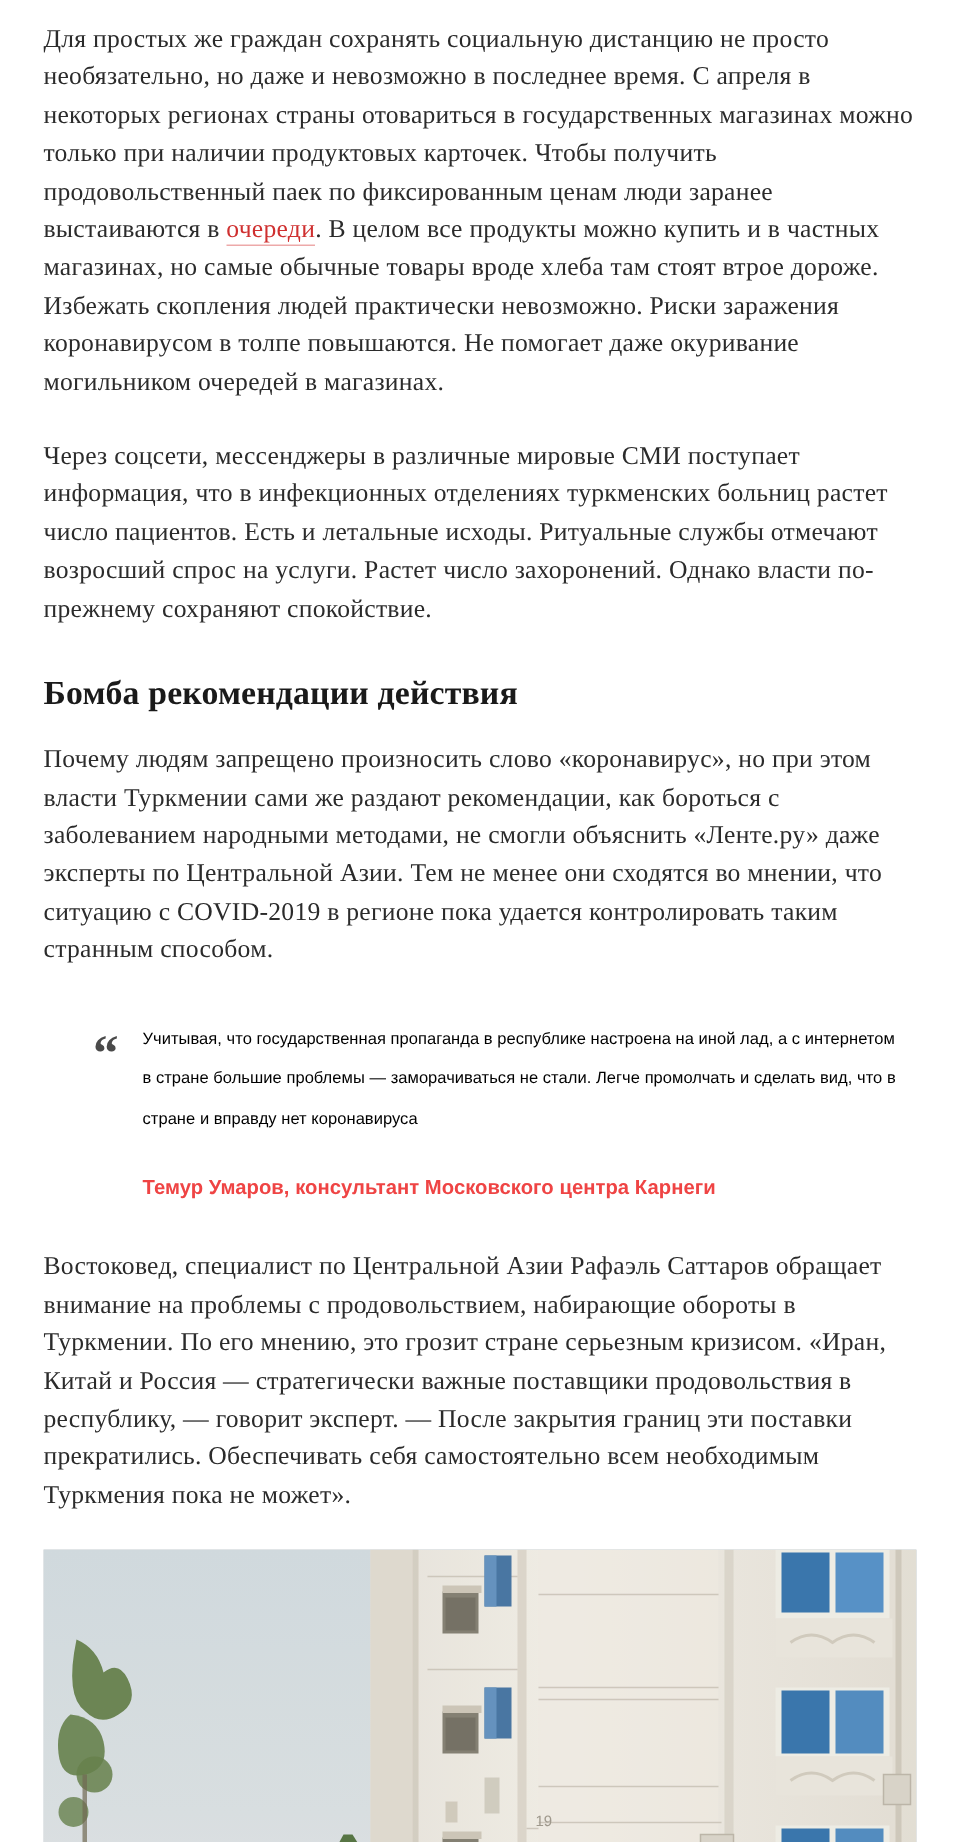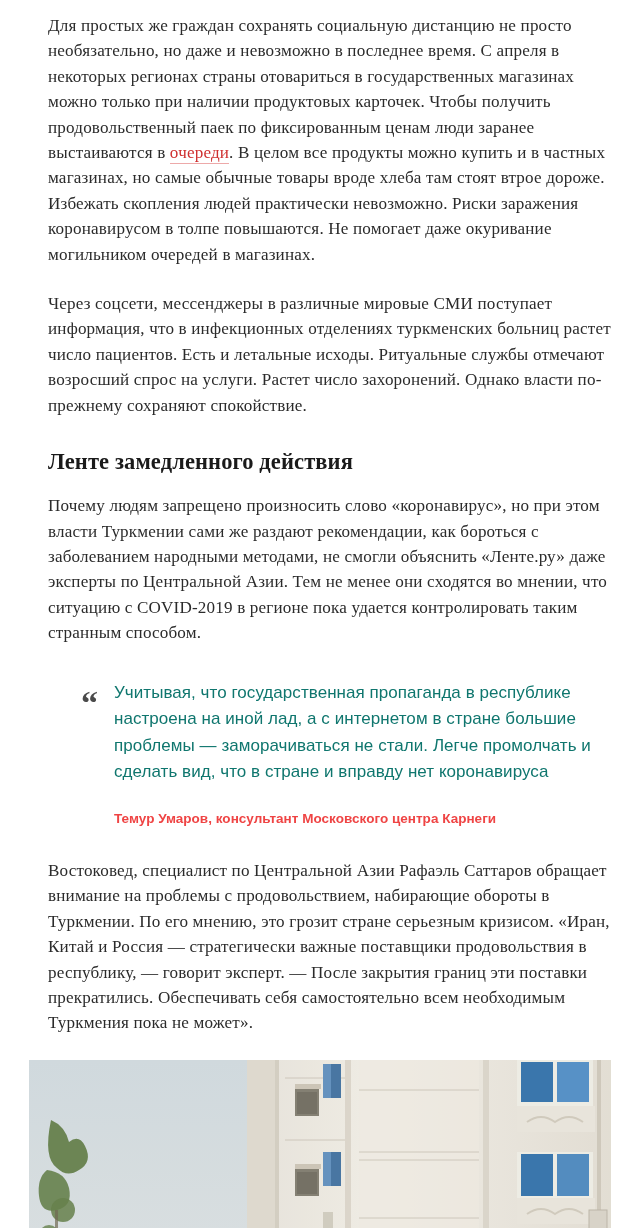--- a/index.html
+++ b/index.html
@@ -20,21 +20,20 @@
 
   .page {
     width: 640px;
     height: 1228px;
     position: relative;
     background: #fff;
   }
 
   .article {
     padding: 0 29px;
-    margin-left: 19px;
   }
 
   p.body-text {
     font-family: "Liberation Serif", "DejaVu Serif", serif;
     font-size: 17.1px;
     line-height: 25.4px;
     color: #2b2b2b;
     margin: 0 0 24px 0;
     text-align: left;
     letter-spacing: 0.01em;
@@ -77,23 +76,23 @@
     flex: 0 0 66px;
     padding-top: 6px;
     padding-left: 33px;
     letter-spacing: -0.04em;
   }
 
   .quote-body { flex: 1 1 auto; padding-right: 10px; }
 
   .quote-text {
     font-family: "Liberation Sans", "DejaVu Sans", sans-serif;
-    font-size: 17px;
+    font-size: 11px;
     line-height: 26.6px;
-    color: #0f766e;
+    color: #000000;
     margin: 0;
     letter-spacing: 0.003em;
   }
 
   .quote-attribution {
     font-family: "Liberation Sans", "DejaVu Sans", sans-serif;
     font-size: 13.5px;
     line-height: 18px;
     font-weight: bold;
     color: #ef4444;
@@ -121,21 +120,21 @@
 <div class="page">
 
   <div class="article">
 
     <p class="body-text first">
       <span>Для простых же граждан сохранять социальную дистанцию не просто необязательно, но даже и невозможно в последнее время. С апреля в некоторых регионах страны отовариться в государственных магазинах можно только при наличии продуктовых карточек. Чтобы получить продовольственный паек по фиксированным ценам люди заранее выстаиваются в </span><a class="inline-link" href="#">очереди</a><span>. В целом все продукты можно купить и в частных магазинах, но самые обычные товары вроде хлеба там стоят втрое дороже. Избежать скопления людей практически невозможно. Риски заражения коронавирусом в толпе повышаются. Не помогает даже окуривание могильником очередей в магазинах.</span>
     </p>
 
     <p class="body-text">Через соцсети, мессенджеры в различные мировые СМИ поступает информация, что в инфекционных отделениях туркменских больниц растет число пациентов. Есть и летальные исходы. Ритуальные службы отмечают возросший спрос на услуги. Растет число захоронений. Однако власти по-прежнему сохраняют спокойствие.</p>
 
-    <h2 class="section-heading">Ленте замедленного действия</h2>
+    <h2 class="section-heading">Бомба рекомендации действия</h2>
 
     <p class="body-text">Почему людям запрещено произносить слово «коронавирус», но при этом власти Туркмении сами же раздают рекомендации, как бороться с заболеванием народными методами, не смогли объяснить «Ленте.ру» даже эксперты по Центральной Азии. Тем не менее они сходятся во мнении, что ситуацию с COVID-2019 в регионе пока удается контролировать таким странным способом.</p>
 
     <div class="quote-block">
       <div class="quote-mark">“</div>
       <div class="quote-body">
         <p class="quote-text">Учитывая, что государственная пропаганда в республике настроена на иной лад, а с интернетом в стране большие проблемы — заморачиваться не стали. Легче промолчать и сделать вид, что в стране и вправду нет коронавируса</p>
         <p class="quote-attribution">Темур Умаров, консультант Московского центра Карнеги</p>
       </div>
     </div>

